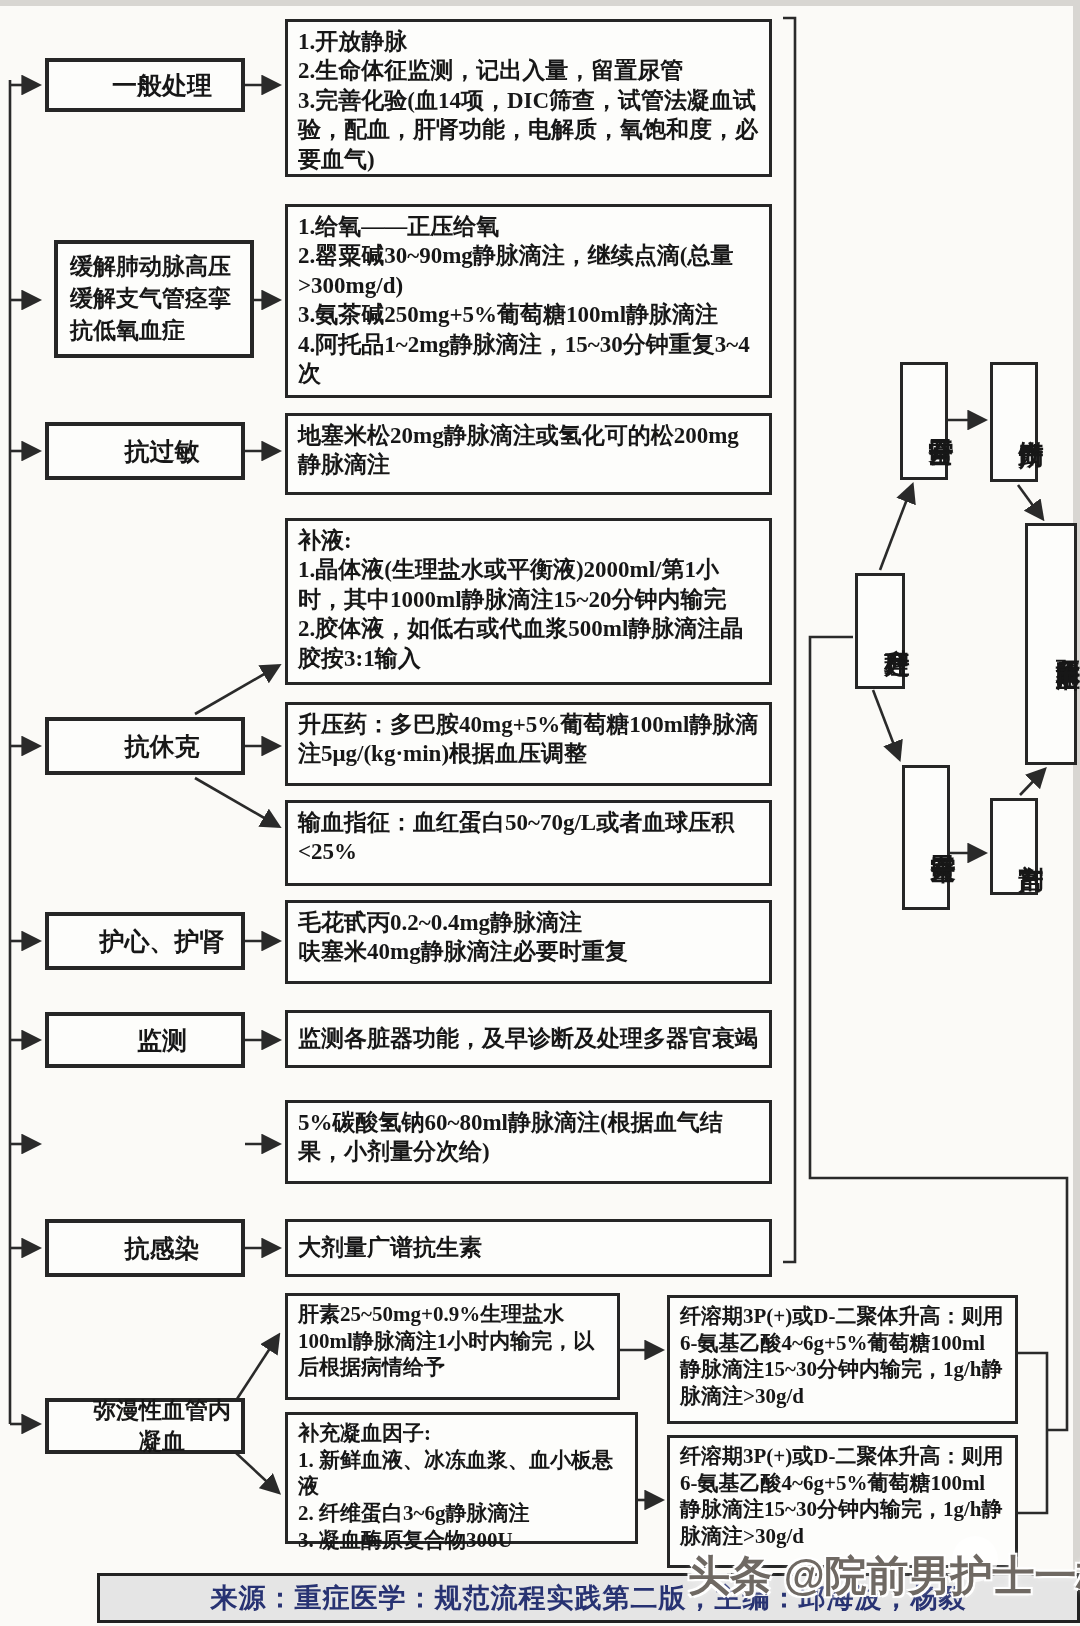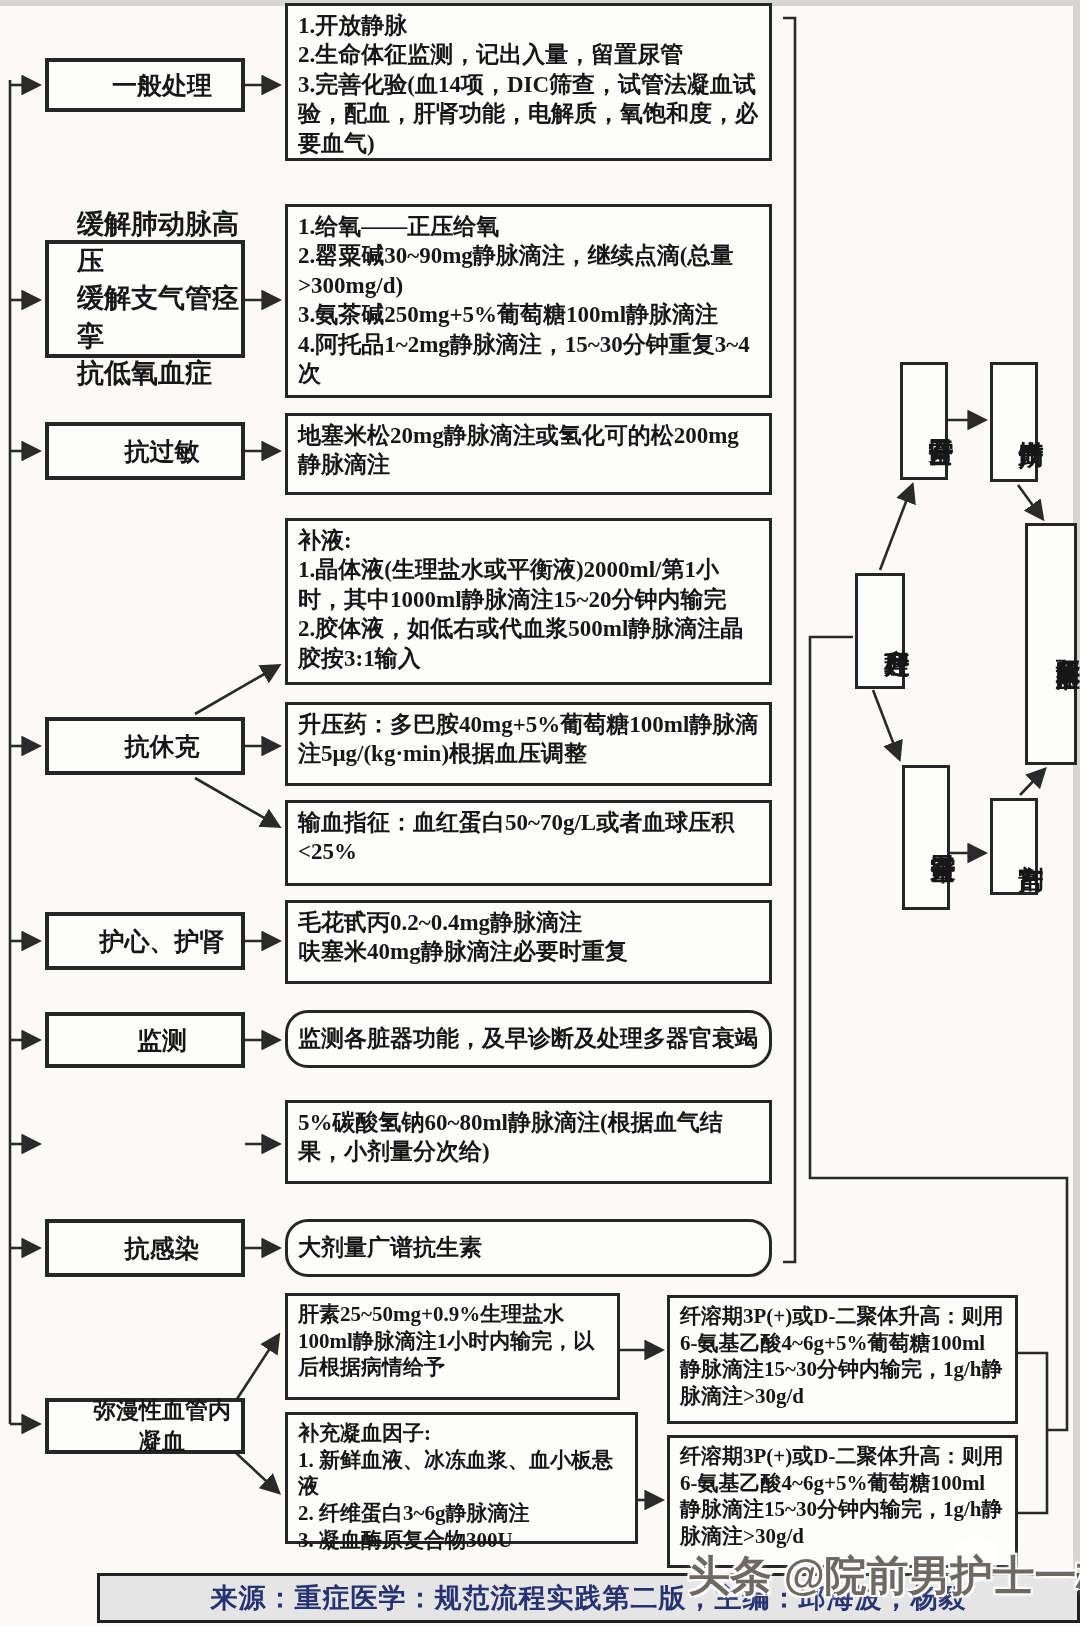--- a/index.html
+++ b/index.html
@@ -13,29 +13,29 @@
   .edge-strip-right{position:absolute;right:0;top:0;width:7px;height:1572px;background:#d8d6d2;}
   .wires{position:absolute;left:0;top:0;pointer-events:none;}
   .box{
     position:absolute;box-sizing:border-box;
     border:3px solid #262626;background:#fdfdfb;font-weight:bold;padding-left:34px;
   }
   .label{
     border-width:4px;display:flex;align-items:center;justify-content:center;
     text-align:center;font-size:25px;left:45px;width:200px;
   }
-  .label.multi{font-size:27px;text-align:left;justify-content:flex-start;padding-left:28px;line-height:1.38;}
+  .label.multi{font-size:23px;text-align:left;justify-content:flex-start;padding-left:12px;line-height:1.38;margin-left:9px;}
   .label.tight{font-size:23px;}
   .pre{white-space:pre-line;}
   .detail{
     left:285px;width:487px;font-size:23px;line-height:1.28;
     padding:5px 10px;white-space:pre-line;
   }
   .detail.small{font-size:21px;line-height:1.27;}
-  .detail.center-v{display:flex;align-items:center;border-radius:23px;}
+  .detail.center-v{display:flex;align-items:center;}
   .vbox{
     writing-mode:vertical-rl;text-orientation:upright;
     display:flex;align-items:center;justify-content:center;
     font-size:25px;letter-spacing:1px;
   }
   .banner{
     position:absolute;left:97px;top:1573px;width:983px;height:50px;
     box-sizing:border-box;background:#e5e5e5;border:3px solid #222;
     display:flex;align-items:center;justify-content:center;
     font-size:27px;font-weight:bold;color:#273272;letter-spacing:1px;
@@ -127,21 +127,21 @@
   <div class="box label" style="top:1012px;height:56px">
       <span>监测</span>
     </div>
   <div class="box label" style="top:1219px;height:58px">
       <span>抗感染</span>
     </div>
   <div class="box label tight" style="top:1398px;height:56px">
       <span>弥漫性血管内凝血</span>
     </div>
 
-  <div class="box detail" style="top:3px;height:158px">1.开放静脉
+  <div class="box detail" style="top:19px;height:158px">1.开放静脉
 2.生命体征监测，记出入量，留置尿管
 3.完善化验(血14项，DIC筛查，试管法凝血试验，配血，肝肾功能，电解质，氧饱和度，必要血气)</div>
   <div class="box detail" style="top:204px;height:194px">1.给氧——正压给氧
 2.罂粟碱30~90mg静脉滴注，继续点滴(总量&gt;300mg/d)
 3.氨茶碱250mg+5%葡萄糖100ml静脉滴注
 4.阿托品1~2mg静脉滴注，15~30分钟重复3~4次</div>
   <div class="box detail" style="top:413px;height:82px">地塞米松20mg静脉滴注或氢化可的松200mg静脉滴注</div>
   <div class="box detail" style="top:518px;height:167px">补液:
 1.晶体液(生理盐水或平衡液)2000ml/第1小时，其中1000ml静脉滴注15~20分钟内输完
 2.胶体液，如低右或代血浆500ml静脉滴注晶胶按3:1输入</div>

